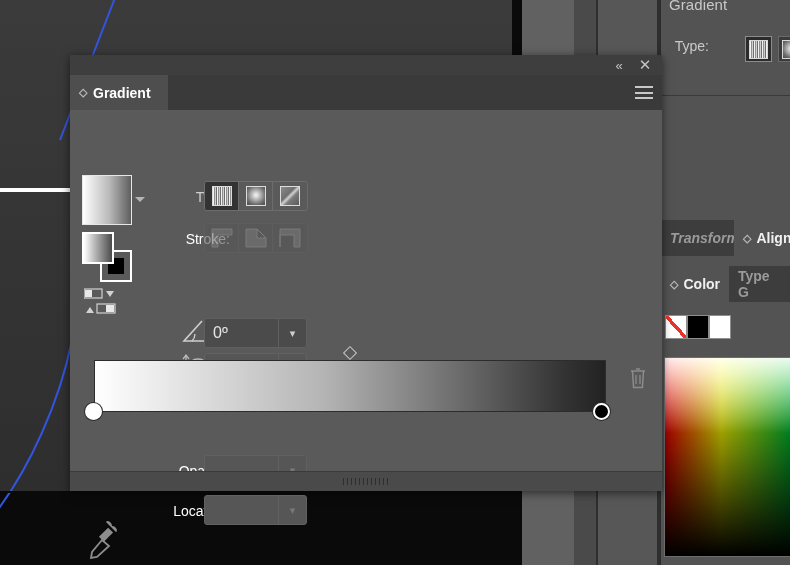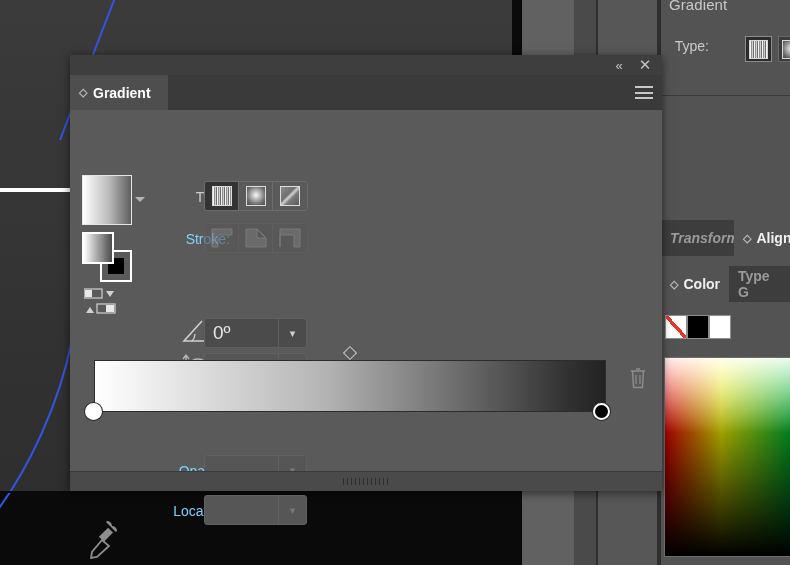--- a/index.html
+++ b/index.html
@@ -199,21 +199,21 @@
   }
 
   .reverse-icon { position: absolute; left: 14px; top: 178px; width: 34px; height: 28px; }
 
   .row-label {
     position: absolute;
     font-size: 14px; text-align: right;
     white-space: nowrap;
   }
   .row-label.on  { color: #cfcfcf; }
-  .row-label.off { color: #7dd3fc; }
+  .row-label.off { color: #ffffff; }
 
   .seg {
     position: absolute; height: 30px;
     border: 1px solid #6d6d6d; border-radius: 3px;
     display: flex; overflow: hidden;
   }
   .seg .cell {
     width: 34px; height: 28px;
     display: flex; align-items: center; justify-content: center;
     border-right: 1px solid #6d6d6d;
@@ -226,21 +226,21 @@
   .seg.disabled .cell { background: #575757; border-right-color:#616161; }
 
   .stroke-gi { width: 22px; height: 20px; position: relative; }
 
   .field {
     position: absolute; height: 30px;
     background: #4b4b4b; border: 1px solid #5f5f5f; border-radius: 3px;
     display: flex; align-items: center;
   }
   .field .val {
-    flex: 1; padding-left: 8px; color: #e6e6e6; font-size: 19px;
+    flex: 1; padding-left: 8px; color: #e6e6e6; font-size: 16px;
   }
   .field .drop {
     width: 28px; height: 100%;
     display: flex; align-items: center; justify-content: center;
     color: #cfcfcf; font-size: 11px;
     border-left: 1px solid #5f5f5f;
   }
   .field.disabled { background: #565656; border-color: #616161; }
   .field.disabled .drop { color: #787878; border-left-color: #616161; }
 

